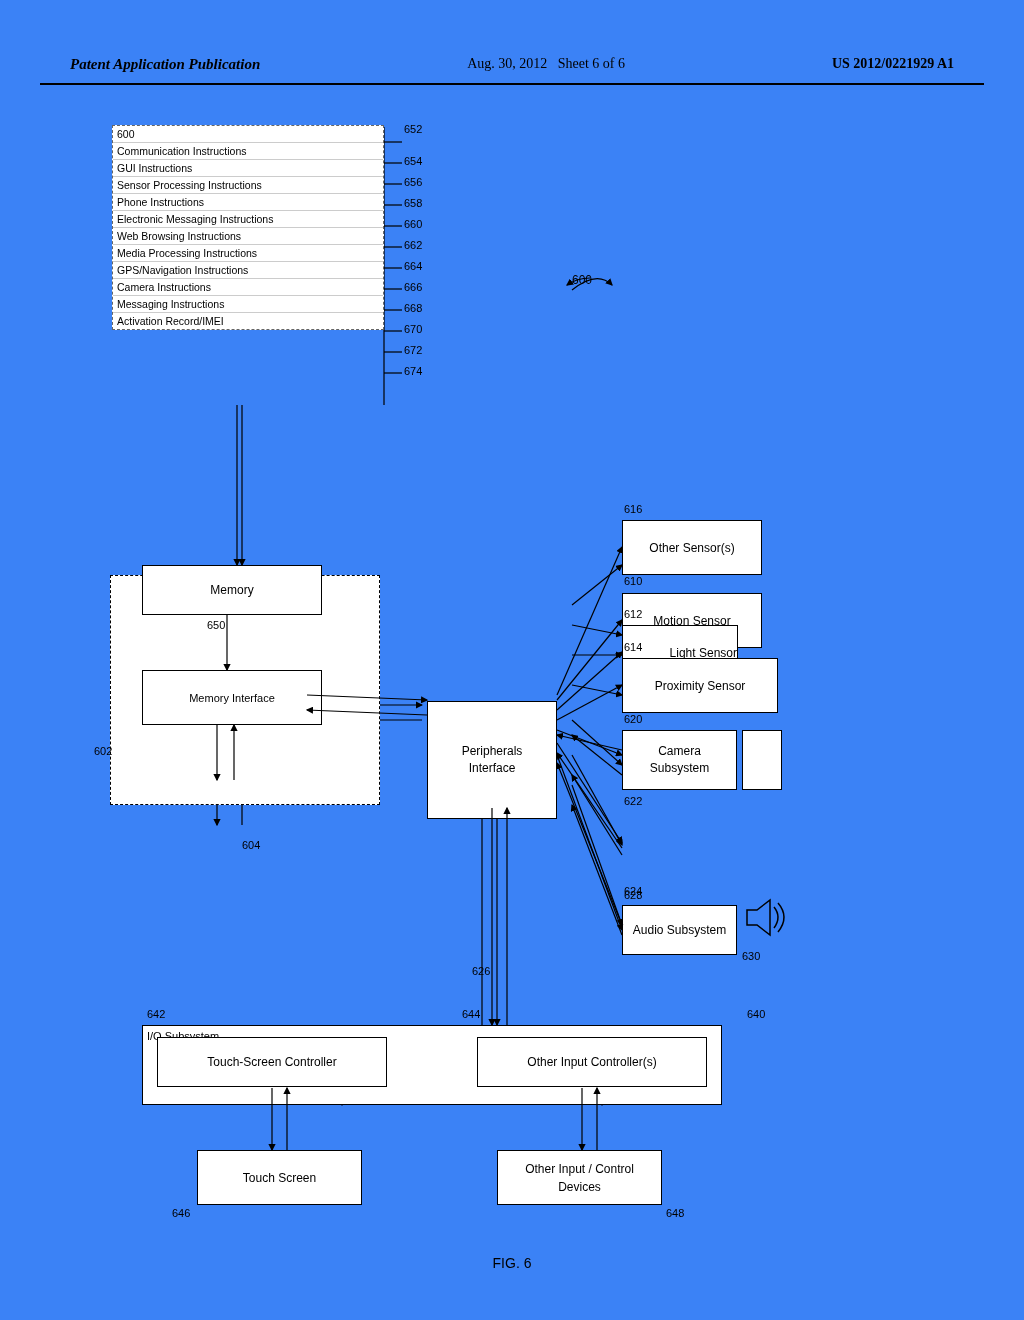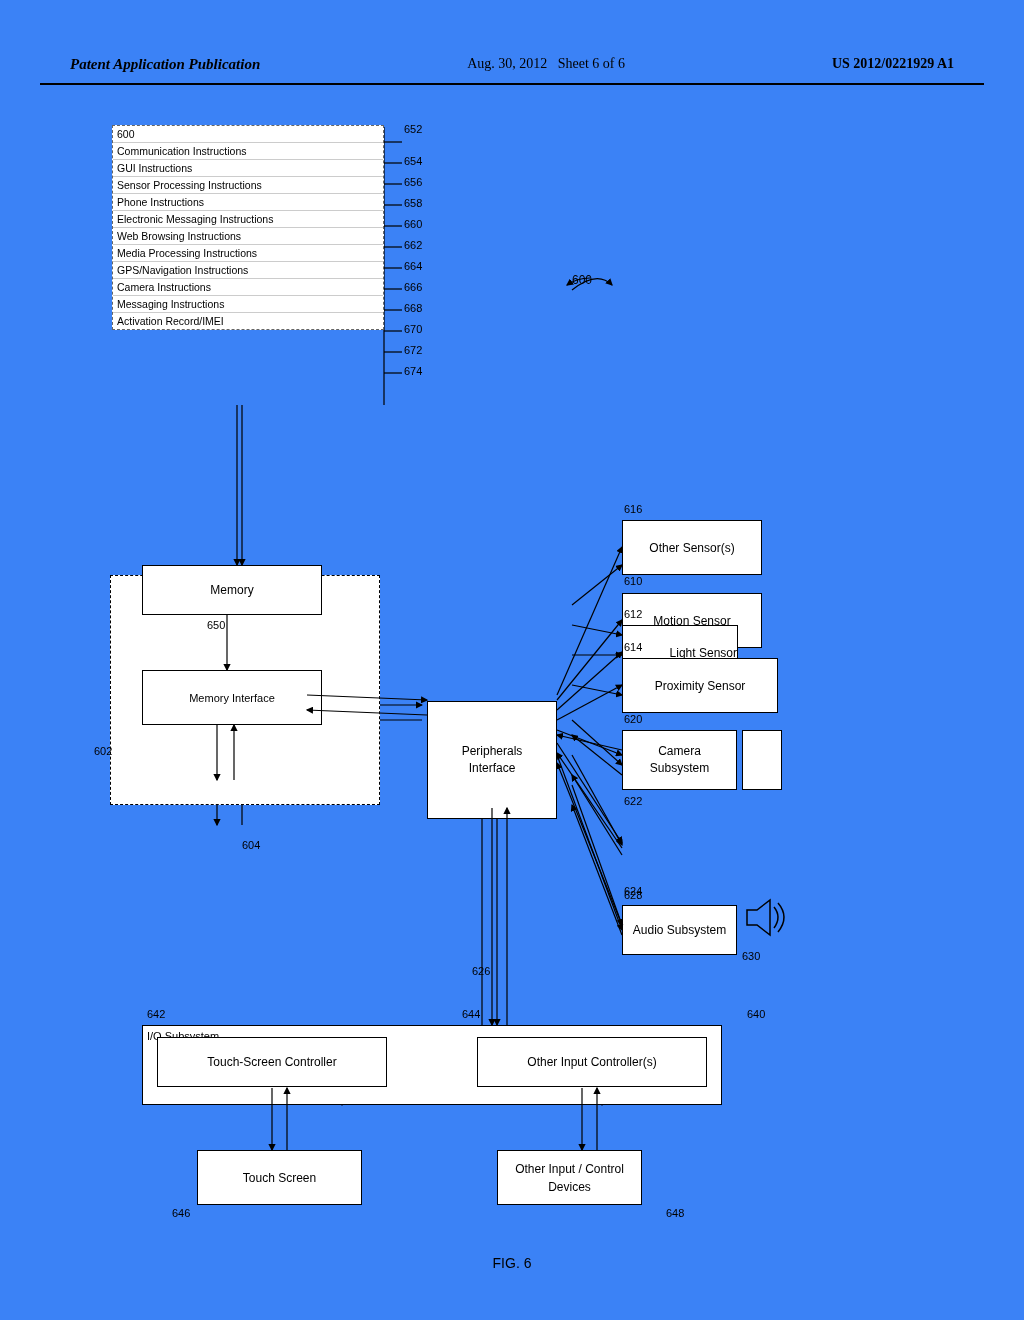--- a/index.html
+++ b/index.html
@@ -311,21 +311,21 @@
 
     <div class="box" style="left:435px; top:942px; width:230px; height:50px; font-size:12px;">
       <span>Other Input Controller(s)</span>
     </div>
 
     <div class="box" style="left:155px; top:1055px; width:165px; height:55px; font-size:12px;">
       <span>Touch Screen</span>
     </div>
     <span class="label" style="left:130px; top:1112px;">646</span>
 
-    <div class="box" style="left:455px; top:1055px; width:145px; height:55px; font-size:12px; line-height:1.5;">
+    <div class="box" style="left:455px; top:1055px; width:165px; height:55px; font-size:12px; line-height:1.5;">
       <span>Other Input / Control<br>Devices</span>
     </div>
     <span class="label" style="left:624px; top:1112px;">648</span>
 
     <svg style="position:absolute; top:0; left:0; width:100%; height:100%; pointer-events:none;">
 
       <line x1="515" y1="600" x2="580" y2="452" stroke="#000" stroke-width="1.2" marker-end="url(#arrowhead)"></line>
       <line x1="515" y1="605" x2="580" y2="525" stroke="#000" stroke-width="1.2" marker-end="url(#arrowhead)"></line>
       <line x1="515" y1="615" x2="580" y2="557" stroke="#000" stroke-width="1.2" marker-end="url(#arrowhead)"></line>
       <line x1="515" y1="625" x2="580" y2="590" stroke="#000" stroke-width="1.2" marker-end="url(#arrowhead)"></line>

